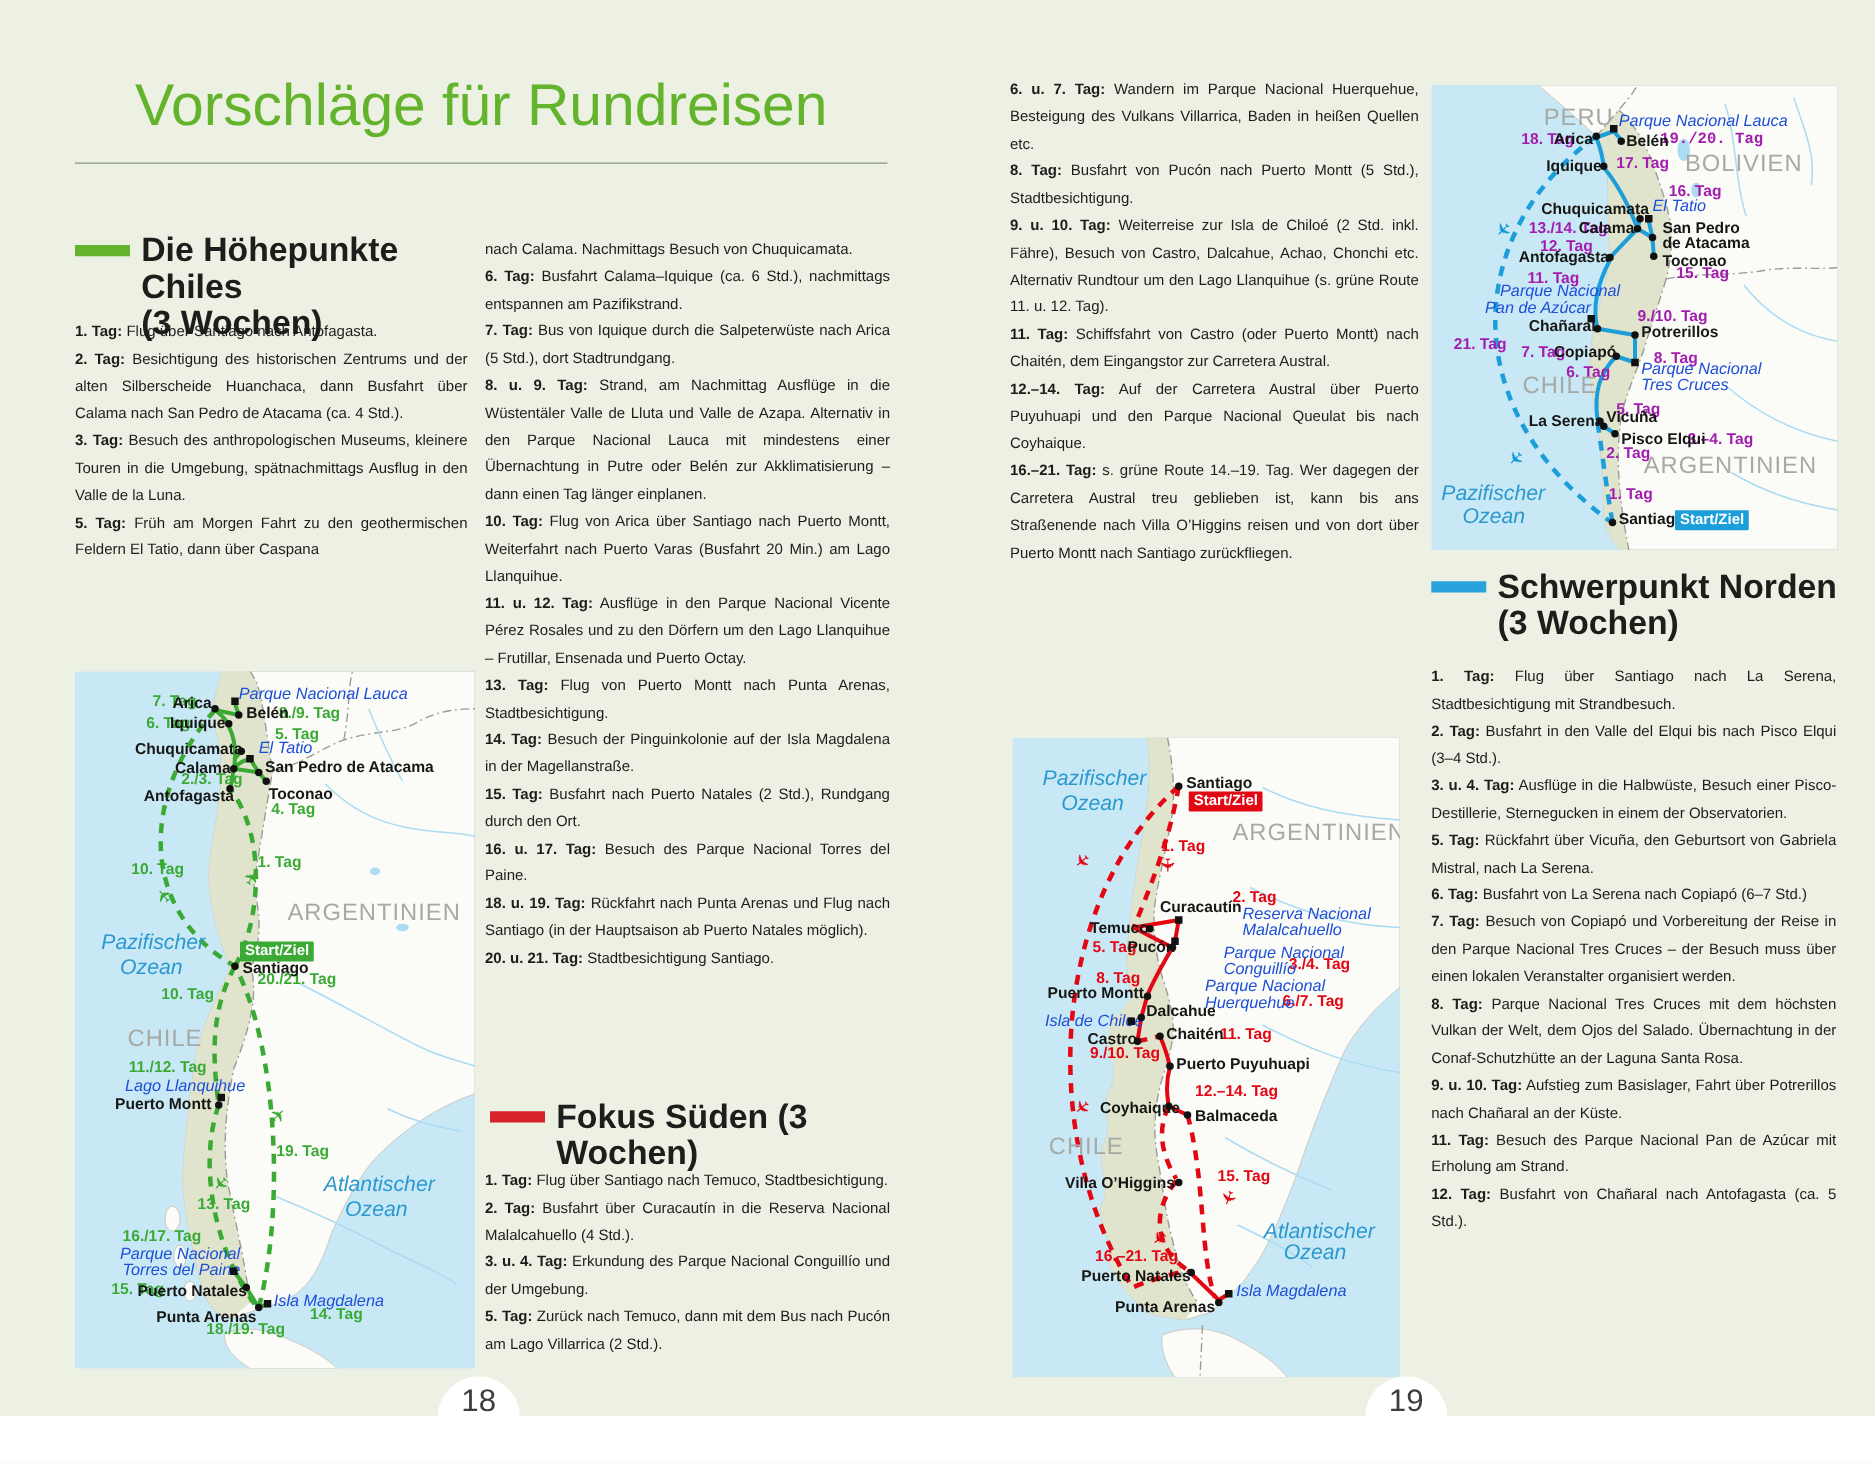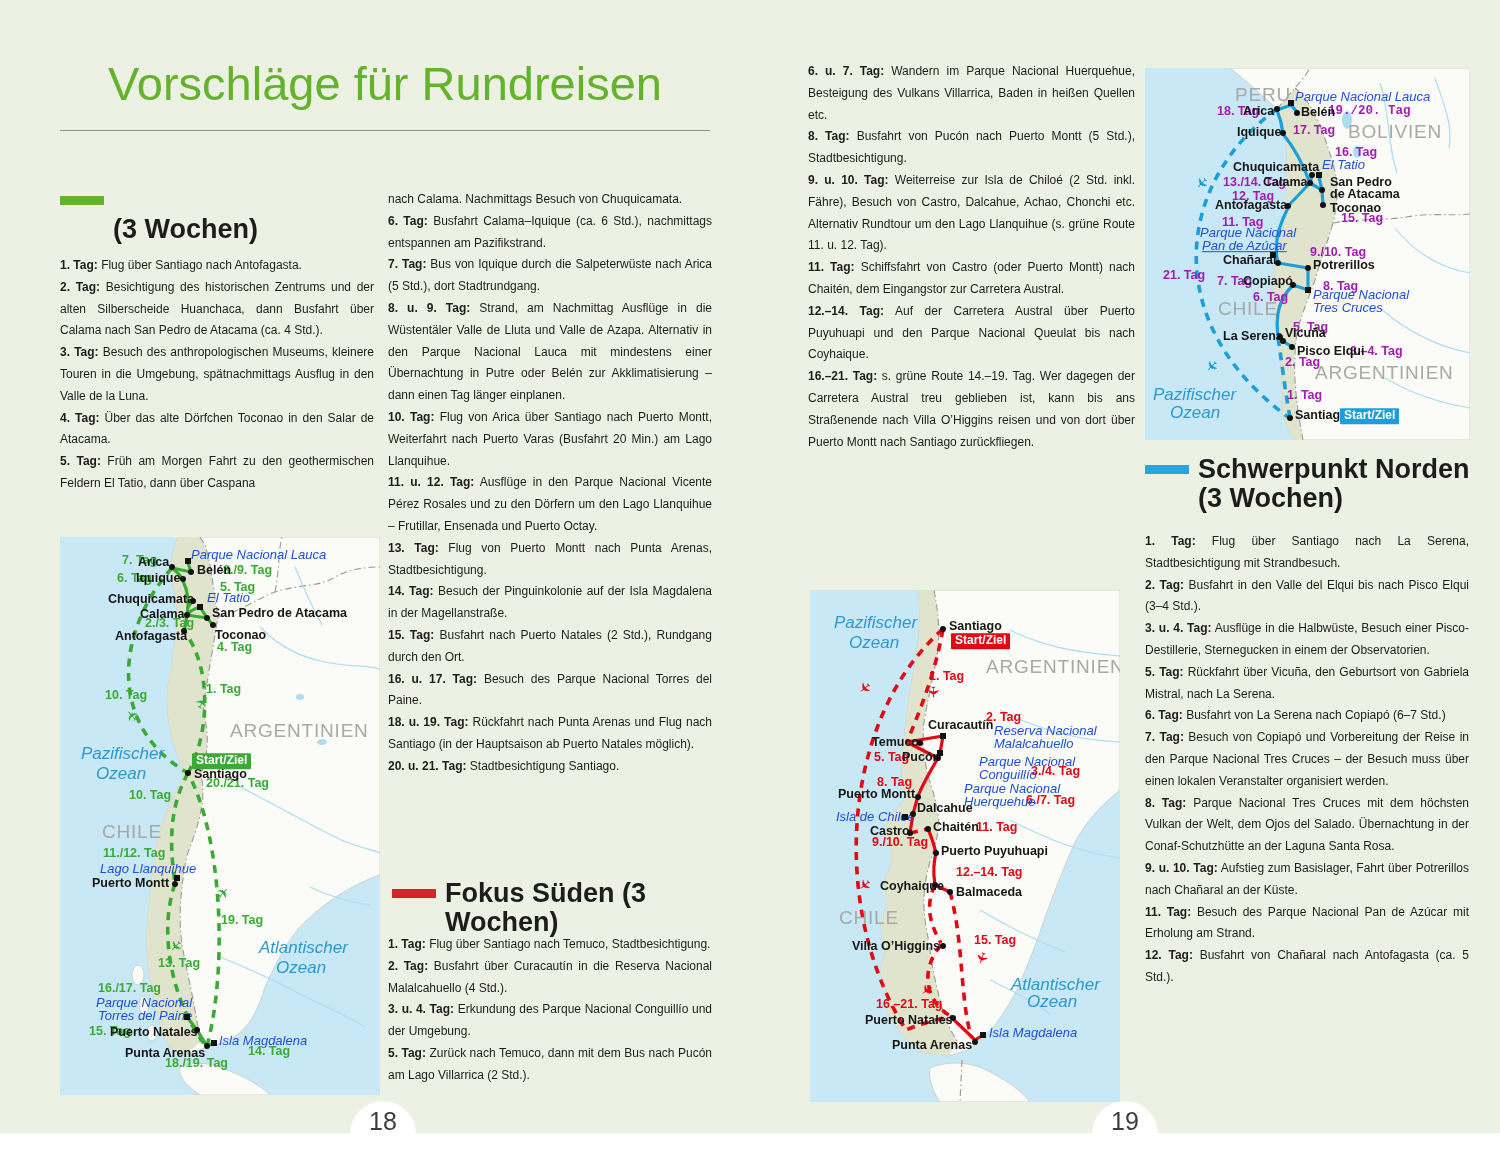--- a/index.html
+++ b/index.html
@@ -64,30 +64,29 @@
 </head>
 <body>
 
 <div class="paper"></div>
 
 <h1 class="title">Vorschläge für Rundreisen</h1>
 <div class="rule"></div>
 
 <div class="sec-head head-green">
   <span class="swatch sw-g"></span>
-  <h2><br>
+  <h2><span>Die Höhepunkte Chiles</span><br>
       <span>(3 Wochen)</span></h2>
 </div>
 
 <div class="col col-a">
 
 <p class="it"><b>1. Tag:</b> <span>Flug über Santiago nach Antofagasta.</span></p>
     <p class="it"><b>2. Tag:</b> <span>Besichtigung des historischen Zentrums und der alten Silberscheide Huanchaca, dann Busfahrt über Calama nach San Pedro de Atacama (ca. 4 Std.).</span></p>
     <p class="it"><b>3. Tag:</b> <span>Besuch des anthropologischen Museums, kleinere Touren in die Umgebung, spätnachmittags Ausflug in den Valle de la Luna.</span></p>
-    <p class="it"><b>4. Tag:</b> <span>Über das alte Dörfchen Toconao in den Salar de Atacama.</span></p>
     <p class="it"><b>5. Tag:</b> <span>Früh am Morgen Fahrt zu den geothermischen Feldern El Tatio, dann über Caspana</span></p>
   </div>
 
 <div class="col col-b">
   <p>nach Calama. Nachmittags Besuch von Chuquicamata.</p>
   <span>
     
   <p class="it"><b>6. Tag:</b> <span>Busfahrt Calama–Iquique (ca. 6 Std.), nachmittags entspannen am Pazifikstrand.</span></p><p class="it"><b>7. Tag:</b> <span>Bus von Iquique durch die Salpeterwüste nach Arica (5 Std.), dort Stadtrundgang.</span></p><p class="it"><b>8. u. 9. Tag:</b> <span>Strand, am Nachmittag Ausflüge in die Wüstentäler Valle de Lluta und Valle de Azapa. Alternativ in den Parque Nacional Lauca mit mindestens einer Übernachtung in Putre oder Belén zur Akklimatisierung – dann einen Tag länger einplanen.</span></p><p class="it"><b>10. Tag:</b> <span>Flug von Arica über Santiago nach Puerto Montt, Weiterfahrt nach Puerto Varas (Busfahrt 20 Min.) am Lago Llanquihue.</span></p><p class="it"><b>11. u. 12. Tag:</b> <span>Ausflüge in den Parque Nacional Vicente Pérez Rosales und zu den Dörfern um den Lago Llanquihue – Frutillar, Ensenada und Puerto Octay.</span></p><p class="it"><b>13. Tag:</b> <span>Flug von Puerto Montt nach Punta Arenas, Stadtbesichtigung.</span></p><p class="it"><b>14. Tag:</b> <span>Besuch der Pinguinkolonie auf der Isla Magdalena in der Magellanstraße.</span></p><p class="it"><b>15. Tag:</b> <span>Busfahrt nach Puerto Natales (2 Std.), Rundgang durch den Ort.</span></p><p class="it"><b>16. u. 17. Tag:</b> <span>Besuch des Parque Nacional Torres del Paine.</span></p><p class="it"><b>18. u. 19. Tag:</b> <span>Rückfahrt nach Punta Arenas und Flug nach Santiago (in der Hauptsaison ab Puerto Natales möglich).</span></p><p class="it"><b>20. u. 21. Tag:</b> <span>Stadtbesichtigung Santiago.</span></p></span>
 </div>
 
@@ -370,21 +369,21 @@
     <span class="map-label city" style="left: 78px; top: 193px;">Chañaral</span>
     <span class="map-label city" style="left: 168px; top: 198px;">Potrerillos</span>
     <span class="map-label city" style="left: 98px; top: 214px;">Copiapó</span>
     <span class="map-label city" style="left: 78px; top: 269px;">La Serena</span>
     <span class="map-label city" style="left: 140px; top: 266px;">Vicuña</span>
     <span class="map-label city" style="left: 152px; top: 284px;">Pisco Elqui</span>
     <span class="map-label city" style="left: 150px; top: 348px;">Santiago</span>
     <span class="map-label poi" style="left: 150px; top: 29px;">Parque Nacional Lauca</span>
     <span class="map-label poi" style="left: 177px; top: 97px;">El Tatio</span>
     <span class="map-label poi" style="left: 55px; top: 165px;">Parque Nacional</span>
-    <span class="map-label poi" style="left: 57px; top: 178px; text-decoration: underline;">Pan de Azúcar</span>
+    <span class="map-label poi" style="left: 43px; top: 178px;">Pan de Azúcar</span>
     <span class="map-label poi" style="left: 168px; top: 227px;">Parque Nacional</span>
     <span class="map-label poi" style="left: 168px; top: 240px;">Tres Cruces</span>
     <span class="map-label country" style="left: 90px; top: 27px;">PERU</span>
     <span class="map-label country" style="left: 203px; top: 64px;">BOLIVIEN</span>
     <span class="map-label country" style="left: 73px; top: 241px;">CHILE</span>
     <span class="map-label country" style="left: 170px; top: 305px;">ARGENTINIEN</span>
     <span class="map-label water" style="left: 8px; top: 327px;">Pazifischer</span>
     <span class="map-label water" style="left: 25px; top: 345px;">Ozean</span>
     <span class="map-label bdg bg-b" style="left: 195px; top: 348px;">Start/Ziel</span>
     <i class="marker d" style="left: 132px; top: 41px;"></i>

